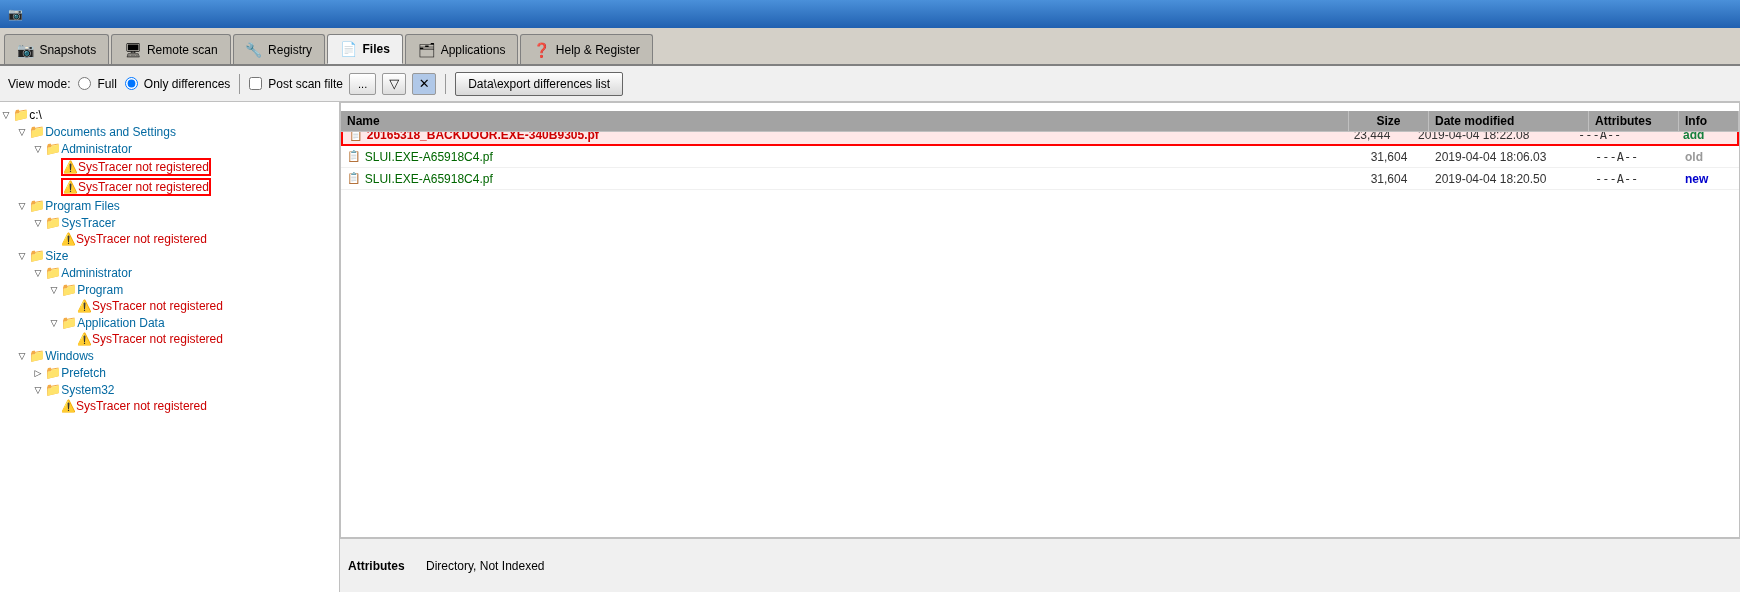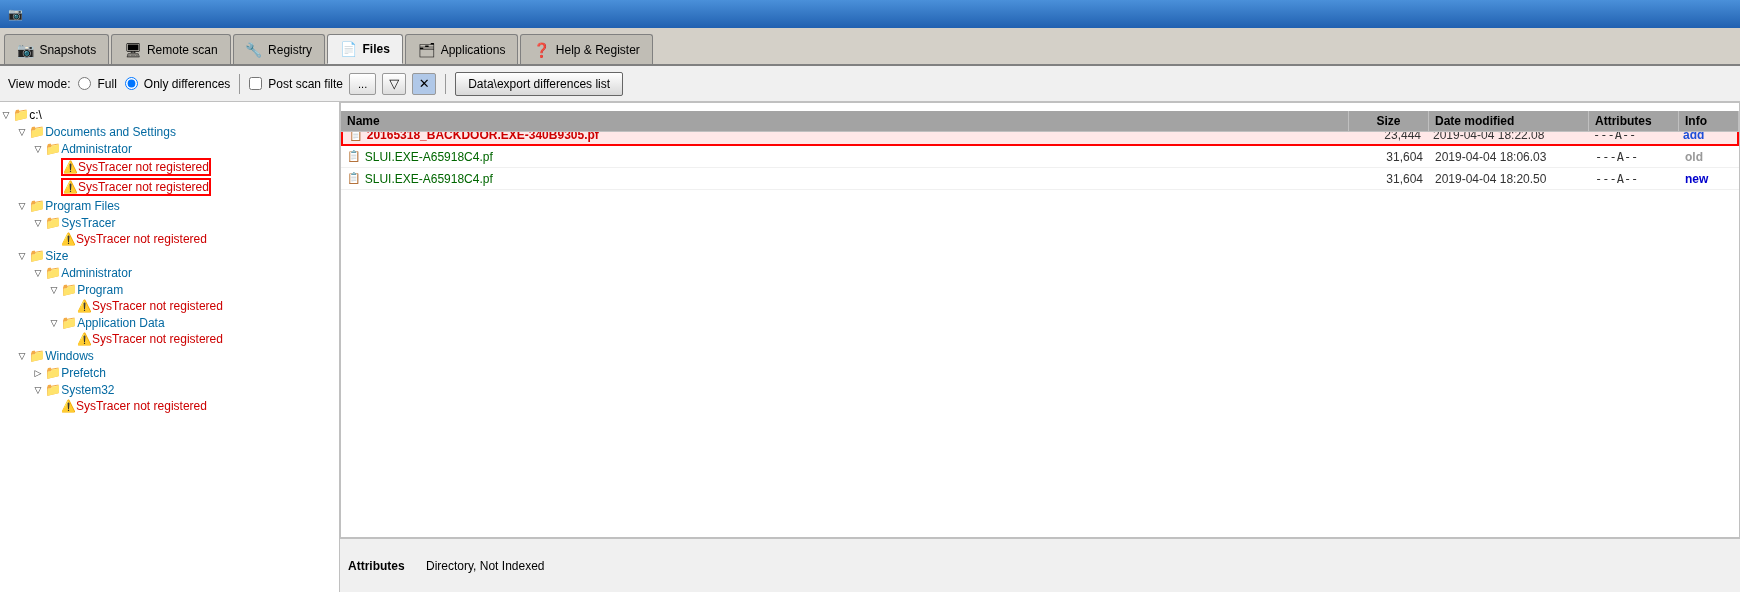--- a/index.html
+++ b/index.html
@@ -224,25 +224,25 @@
     .file-row .col-name {
       color: #006600;
       display: flex;
       align-items: center;
       gap: 4px;
     }
     .file-row.highlighted .col-name {
       color: #cc0000;
       font-weight: bold;
     }
-    .file-row .col-size { text-align: right; color: #333; }
+    .file-row .col-size { text-align: center; color: #333; }
     .file-row .col-date { color: #333; }
     .file-row .col-attr { color: #333; font-family: monospace; }
     .file-row .col-info { color: #006600; font-weight: bold; }
-    .file-row.highlighted .col-info { color: #1d4ed8; }
+    .file-row.highlighted .col-info { color: #15803d; margin-left: 15px; }
     .file-row.old-file .col-info { color: #999; }
     .file-row.new-file .col-info { color: #0000cc; }
 
     
     .status-bar {
       background: #f0f0f0;
       border-top: 1px solid #c0c0c0;
       padding: 4px 8px;
       font-size: 12px;
       height: 54px;

